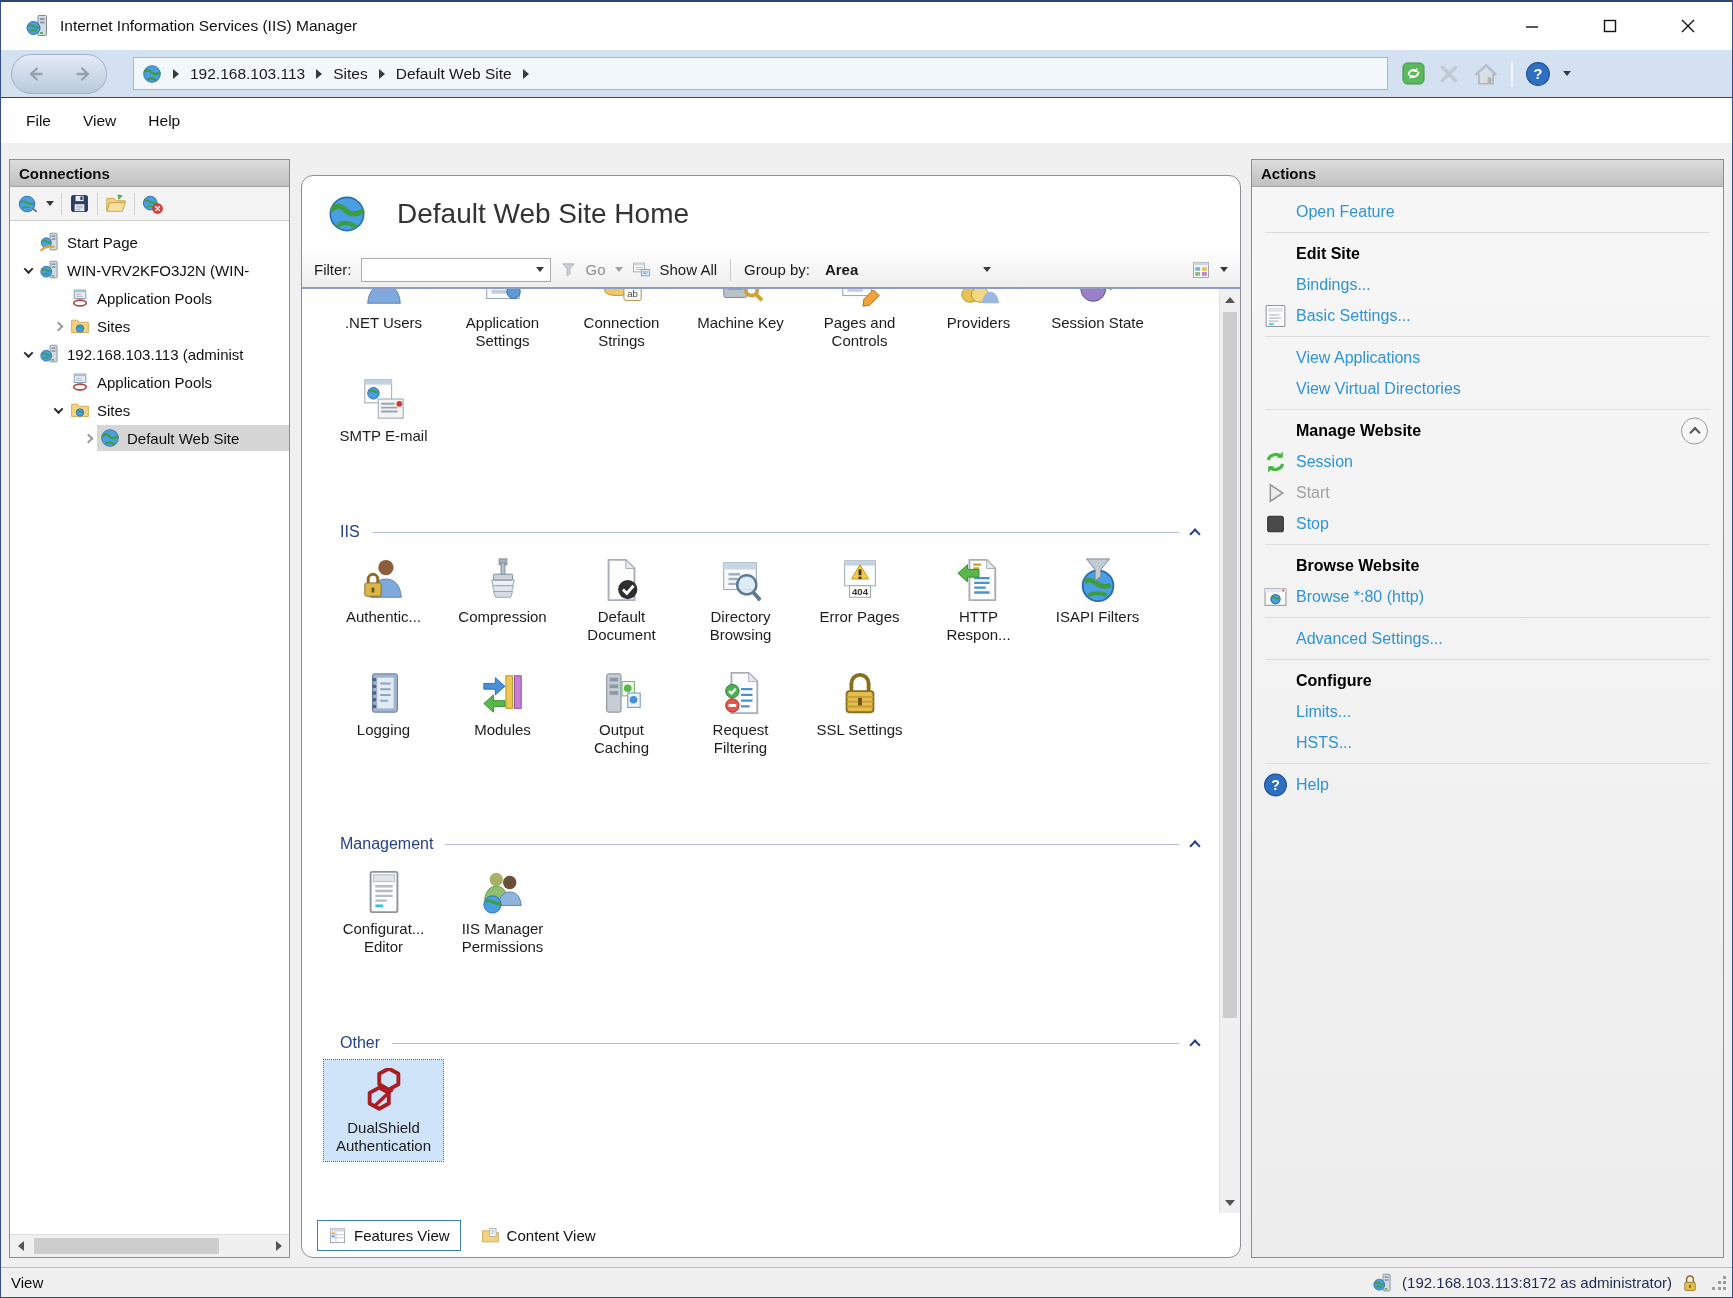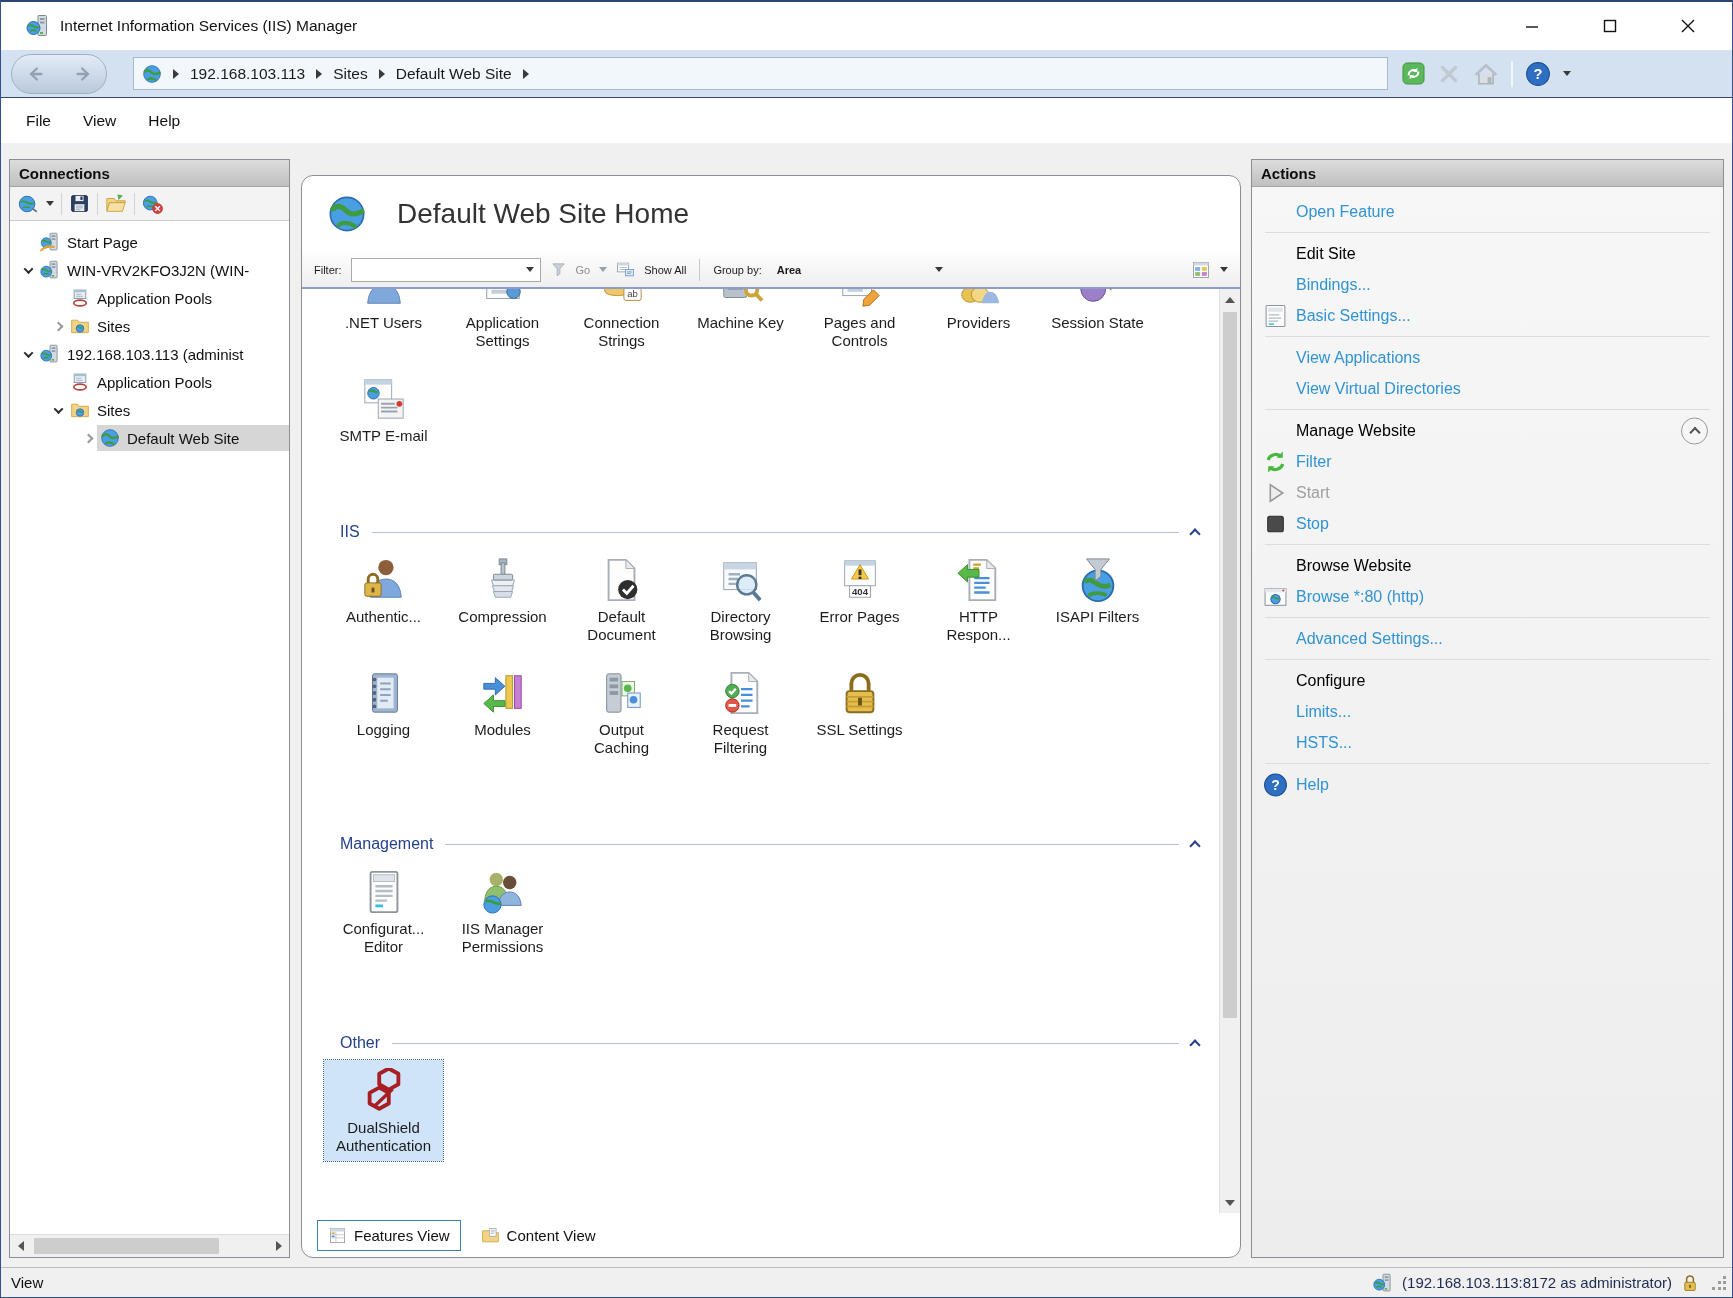--- a/index.html
+++ b/index.html
@@ -44,21 +44,21 @@
 .tri-r{width:0;height:0;border-top:5px solid transparent;border-bottom:5px solid transparent;border-left:6px solid #555;}
 .tri-u{width:0;height:0;border-left:5px solid transparent;border-right:5px solid transparent;border-bottom:6px solid #555;}
 .tri-d{width:0;height:0;border-left:5px solid transparent;border-right:5px solid transparent;border-top:6px solid #555;}
 .strack{flex:1;position:relative;height:100%;}
 .sthumb{position:absolute;background:#cdcdcd;border-radius:1px;}
 .hscroll .sthumb{top:3px;bottom:3px;left:3px;width:78%;}
 
 .center{flex:1;margin:16px 10px 0 11px;min-width:0;border-radius:12px;}
 .home-header{height:76px;display:flex;align-items:center;padding-left:25px;gap:30px;flex:none;}
 .home-title{font-size:28px;color:#333;}
-.filterbar{height:37px;border-bottom:2px solid #8e9cc9;background:linear-gradient(180deg,#fdfdfd,#efefef);display:flex;align-items:center;font-size:11px;color:#1a1a1a;padding:0 12px;gap:9px;flex:none;}
+.filterbar{height:37px;border-bottom:2px solid #8e9cc9;background:linear-gradient(180deg,#fdfdfd,#efefef);display:flex;align-items:center;font-size:15px;color:#1a1a1a;padding:0 12px;gap:9px;flex:none;}
 .combo{width:190px;height:24px;background:#fff;border:1px solid #ababab;display:flex;align-items:center;justify-content:flex-end;padding:0 6px;}
 .dim{color:#8f8f8f;}
 .fb-sep{width:1px;height:22px;background:#c9c9c9;margin:0 4px;}
 .area-select{width:178px;display:flex;align-items:center;justify-content:space-between;cursor:pointer;padding:2px 6px;font-weight:bold;}
 .content{flex:1;display:flex;min-height:0;}
 .features{flex:1;overflow:hidden;padding-left:22px;position:relative;}
 .grid{display:flex;flex-wrap:wrap;width:840px;}
 .grid.cut{margin-top:-26px;}
 .feat{width:119px;display:flex;flex-direction:column;align-items:center;margin-bottom:26px;cursor:pointer;}
 .feat .lbl{font-size:15px;line-height:18px;color:#1c1c1c;text-align:center;margin-top:5px;max-width:97px;overflow-wrap:break-word;}
@@ -73,21 +73,21 @@
 .tabsbar{height:44px;display:flex;align-items:center;padding-left:15px;gap:10px;flex:none;}
 .tab{display:flex;align-items:center;gap:7px;font-size:15px;color:#111;padding:5px 10px;cursor:pointer;}
 .tab.active{border:1px solid #3c7fb1;background:#fff;}
 
 .right{width:473px;flex:none;background:linear-gradient(180deg,#f7f7f7,#ededed);}
 .actions-body{flex:1;padding-top:9px;overflow:hidden;}
 .act-row{min-height:31px;display:flex;align-items:center;padding-left:44px;position:relative;font-size:16px;}
 .act-row .aicon{position:absolute;left:11px;top:50%;transform:translateY(-50%);}
 .act-link{color:#3093d3;cursor:pointer;}
 .act-link.disabled{color:#a0a0a0;cursor:default;}
-.act-header{font-weight:normal;color:#000;}
+.act-header{font-weight:bold;color:#000;}
 .act-sep{height:1px;background:#dcdcdc;margin:5px 13px;}
 .circle-btn{position:absolute;right:15px;top:50%;transform:translateY(-50%);width:27px;height:27px;border:1px solid #9a9a9a;border-radius:50%;background:#f6f6f6;display:flex;align-items:center;justify-content:center;cursor:pointer;}
 .chev-up-g{width:8px;height:8px;border-left:2px solid #555;border-top:2px solid #555;transform:rotate(45deg);margin-top:4px;}
 
 .statusbar{height:30px;background:#f0f0f0;border-top:1px solid #bdbdbd;display:flex;align-items:center;padding:0 6px 0 10px;font-size:15px;color:#0d0d0d;flex:none;}
 .status-right{margin-left:auto;display:flex;align-items:center;gap:9px;color:#1d2b52;}
 .grip{width:14px;height:14px;position:relative;margin-left:4px;}
 .grip i{position:absolute;width:3px;height:3px;background:#9b9b9b;}
 .ic{display:inline-flex;align-items:center;justify-content:center;flex:none;}
 </style>
@@ -832,21 +832,21 @@
           </div>
           <div class="act-row">
             <span class="ic aicon">
               <svg viewBox="0 0 48 48" width="25" height="25">
                 <path d="M10 20a15 15 0 0 1 25-6" fill="none" stroke="#49b83e" stroke-width="6"></path>
                 <path d="M38 4v12H26z" fill="#49b83e"></path>
                 <path d="M38 28a15 15 0 0 1-25 6" fill="none" stroke="#49b83e" stroke-width="6"></path>
                 <path d="M10 44V32h12z" fill="#49b83e"></path>
               </svg>
             </span>
-            <span class="act-link">Filter</span>
+            <span class="act-link">Session</span>
           </div>
           <div class="act-row">
             <span class="ic aicon">
               <svg viewBox="0 0 48 48" width="25" height="25">
                 <path d="M14 8l24 16-24 16z" fill="#ececec" stroke="#9a9a9a" stroke-width="3"></path>
               </svg>
             </span>
             <span class="act-link disabled">Start</span>
           </div>
           <div class="act-row">

